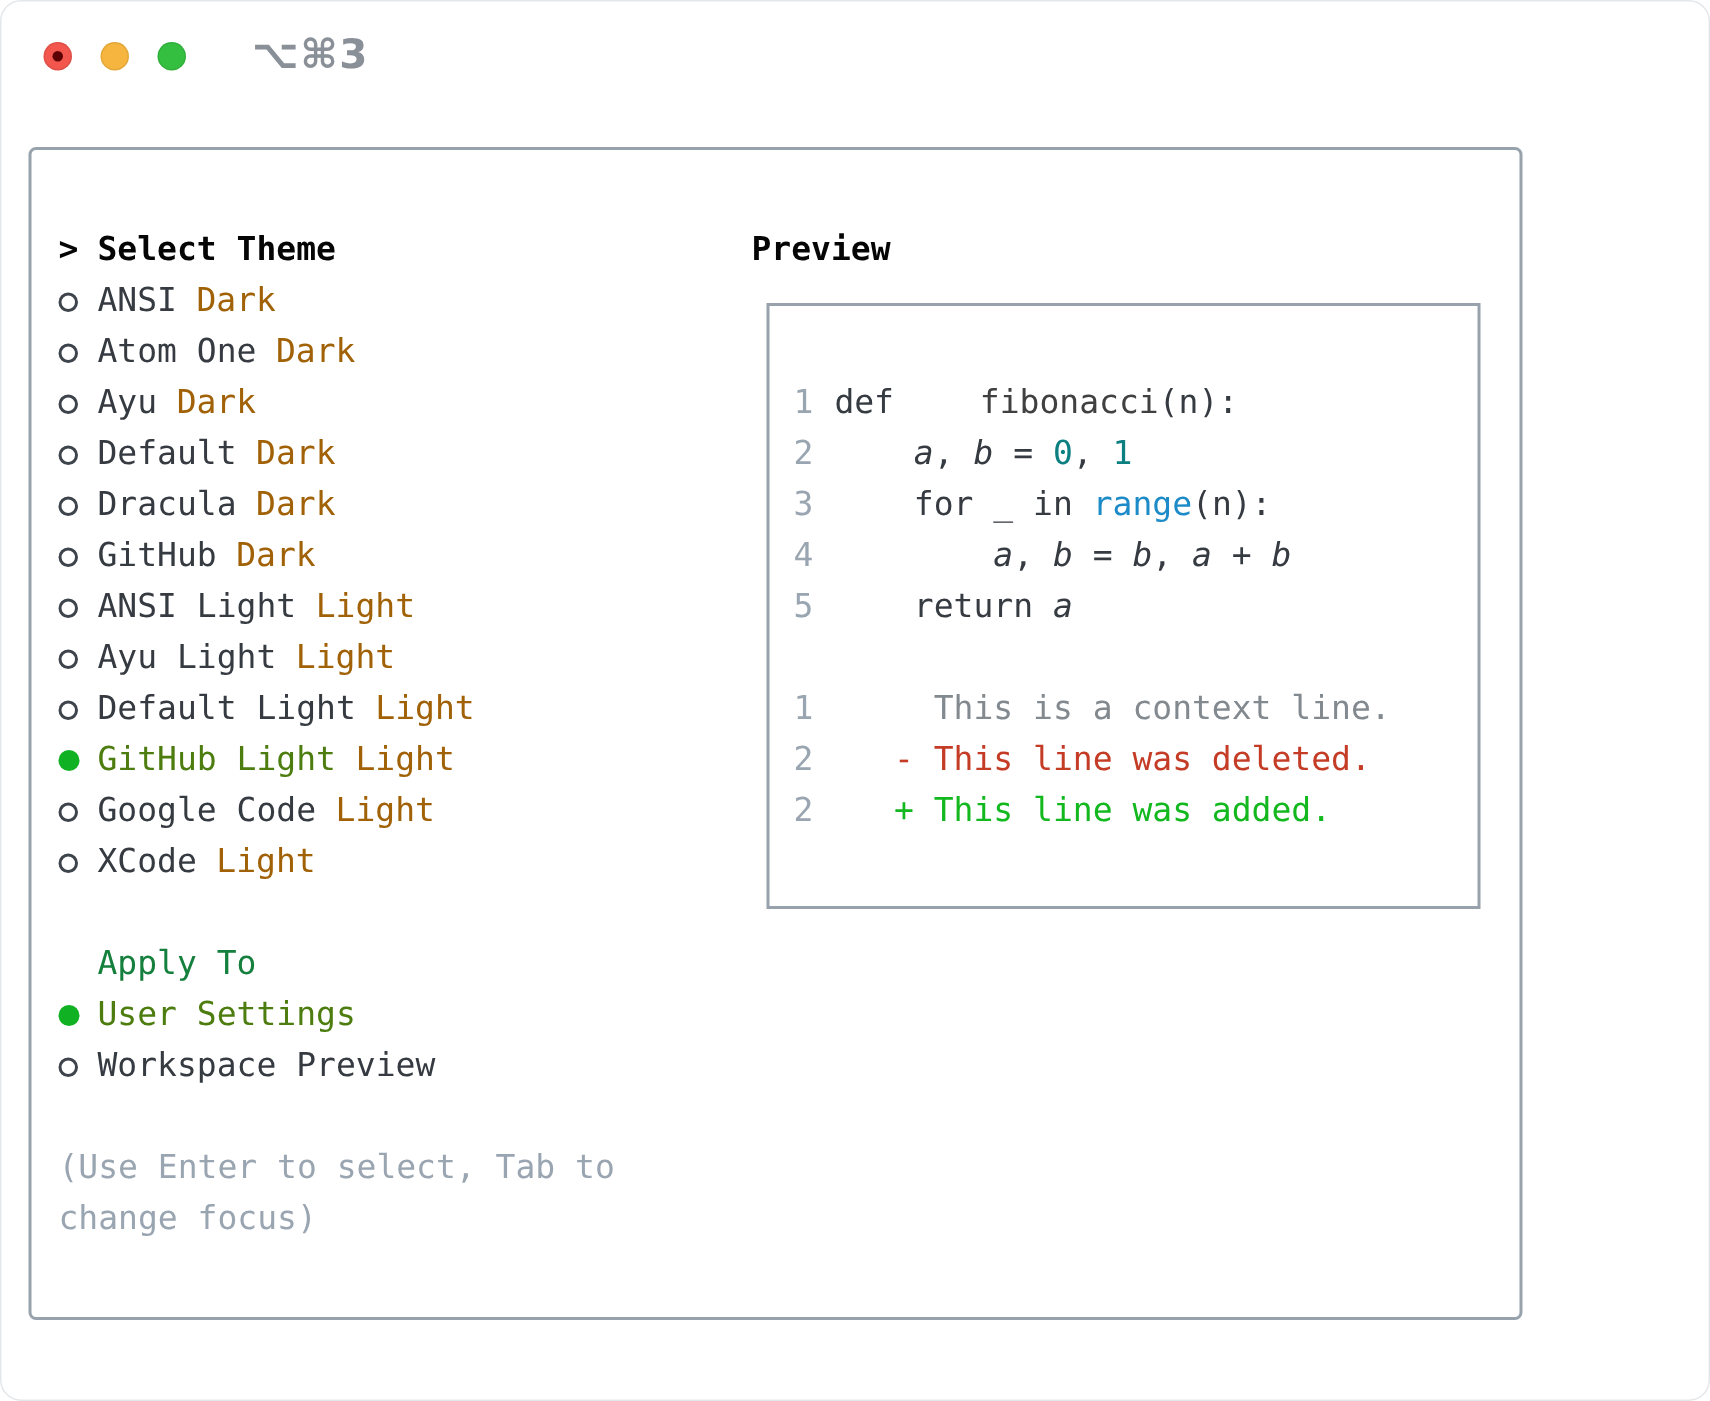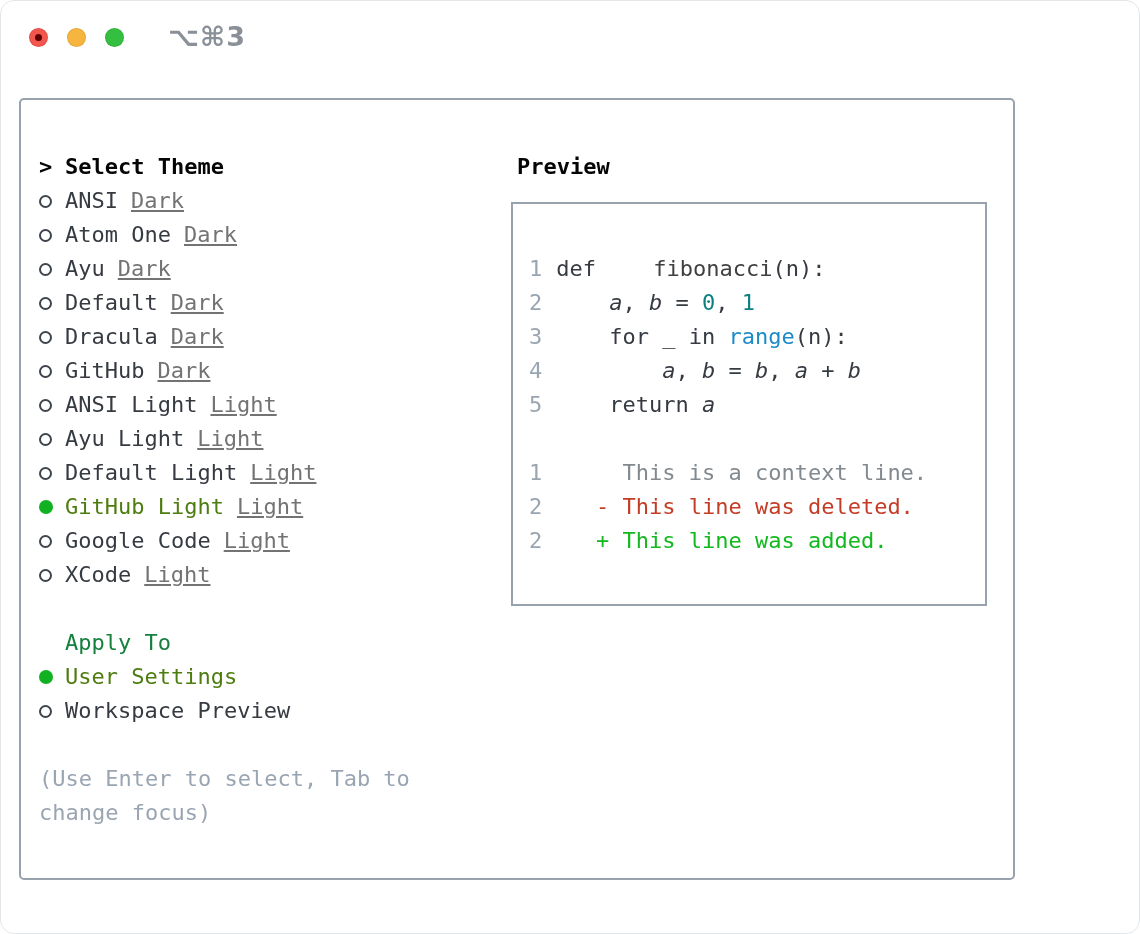--- a/index.html
+++ b/index.html
@@ -106,34 +106,33 @@
     width: 14px;
     height: 14px;
     border: none;
     background: #10b122;
   }
   .head-label { font-weight: 700; color: #050505; }
   .sub-label  { color: #15803d; }
   .item-label { color: #363b42; }
   .item-label.sel { color: #4d7c0f; }
   .item-tag {
-    color: #737373;
+    color: #a16207;
     margin-left: 13px;
-    text-decoration: underline;
   }
   .hint {
     color: #9aa5b2;
     height: 34px;
     line-height: 34px;
     white-space: pre;
   }
   
   .preview-heading {
     position: absolute;
-    left: 516px;
+    left: 500px;
     top: 149px;
     height: 34px;
     line-height: 34px;
     font-size: 22px;
     font-weight: 700;
     color: #050505;
   }
   .preview-box {
     position: absolute;
     left: 510px;

